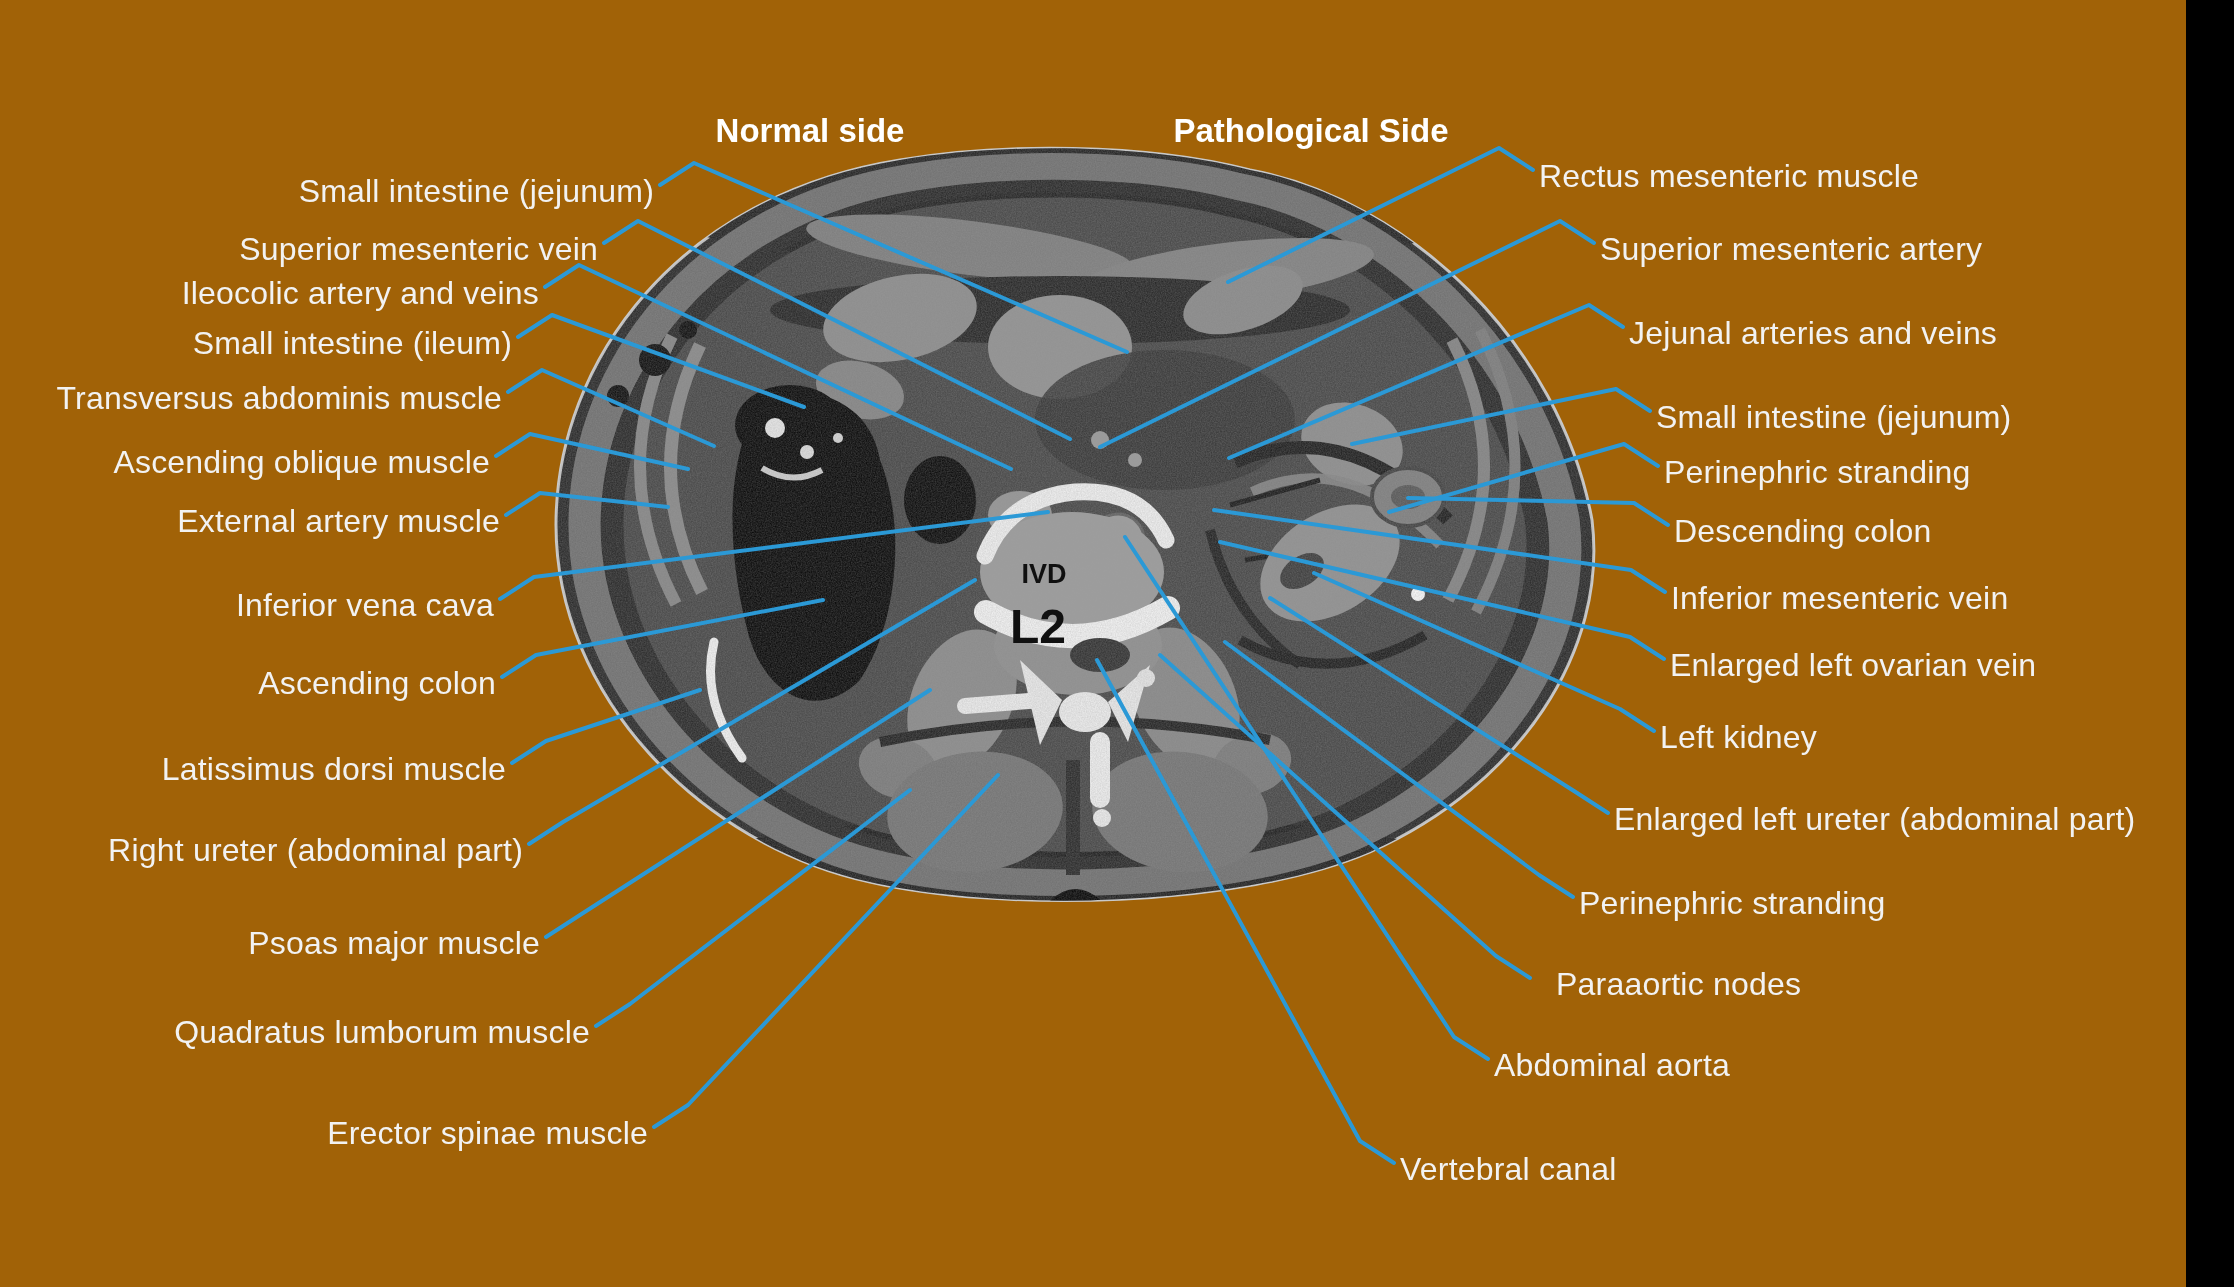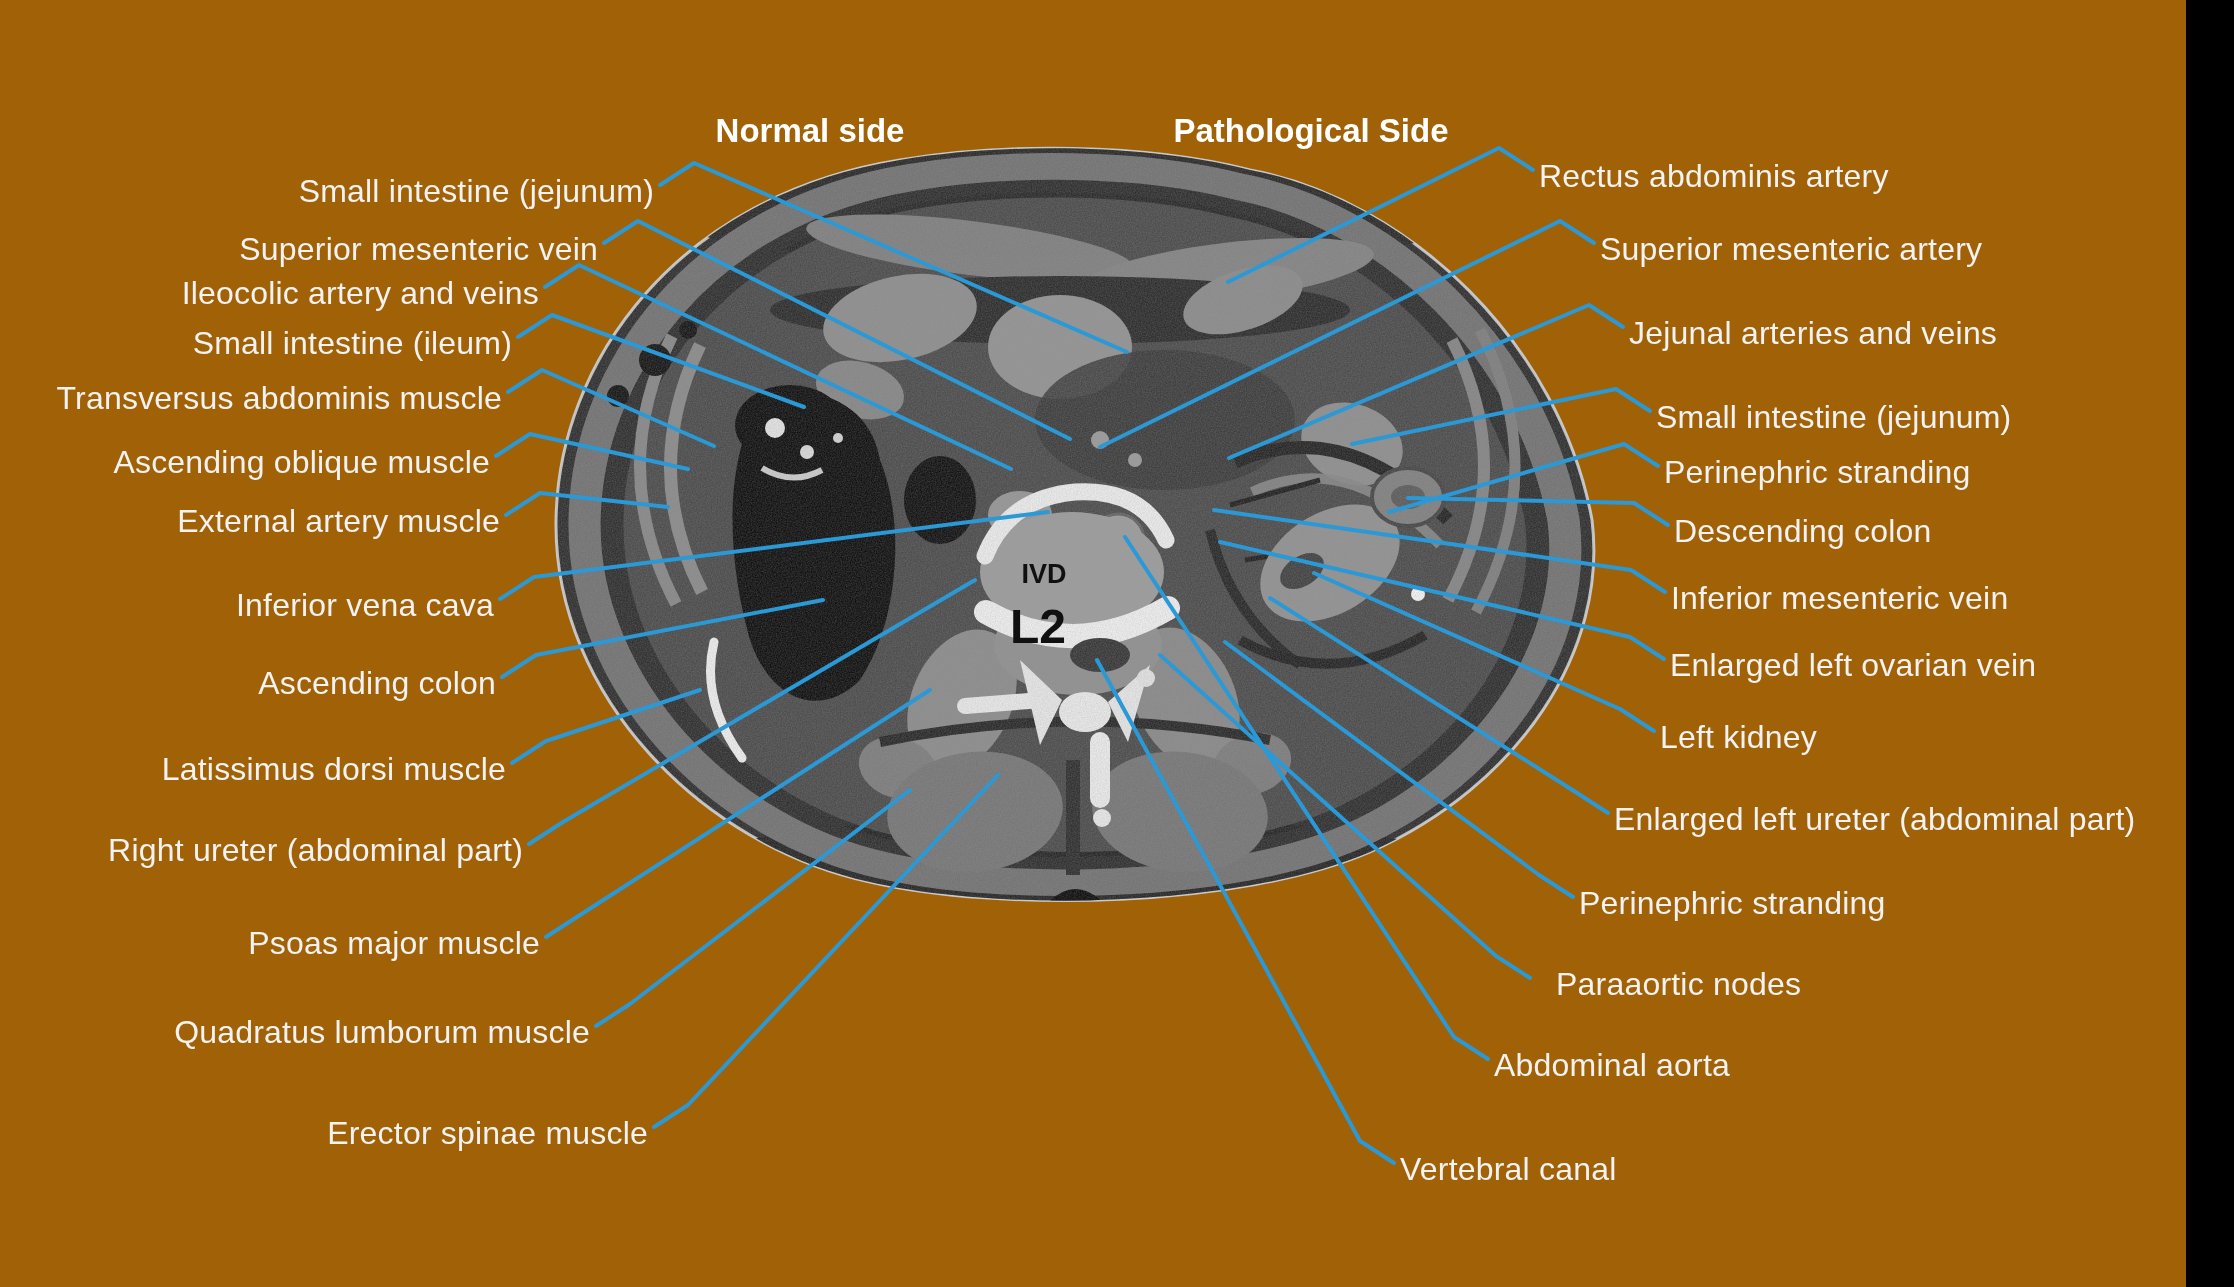--- a/index.html
+++ b/index.html
@@ -164,21 +164,21 @@
       <div class="lbl left" style="left: 502px; top: 400px; color: rgb(242, 242, 242);">Transversus abdominis muscle</div>
       <div class="lbl left" style="left: 490px; top: 464px; color: rgb(242, 242, 242);">Ascending oblique muscle</div>
       <div class="lbl left" style="left: 500px; top: 523px; color: rgb(242, 242, 242);">External artery muscle</div>
       <div class="lbl left" style="left: 494px; top: 607px; color: rgb(242, 242, 242);">Inferior vena cava</div>
       <div class="lbl left" style="left: 496px; top: 685px; color: rgb(242, 242, 242);">Ascending colon</div>
       <div class="lbl left" style="left: 506px; top: 771px; color: rgb(242, 242, 242);">Latissimus dorsi muscle</div>
       <div class="lbl left" style="left: 523px; top: 852px; color: rgb(242, 242, 242);">Right ureter (abdominal part)</div>
       <div class="lbl left" style="left: 540px; top: 945px; color: rgb(242, 242, 242);">Psoas major muscle</div>
       <div class="lbl left" style="left: 590px; top: 1034px; color: rgb(242, 242, 242);">Quadratus lumborum muscle</div>
       <div class="lbl left" style="left: 648px; top: 1135px; color: rgb(242, 242, 242);">Erector spinae muscle</div>
-      <div class="lbl right" style="left: 1539px; top: 178px; color: rgb(242, 242, 242);">Rectus abdominis artery</div>
+      <div class="lbl right" style="left: 1539px; top: 178px; color: rgb(242, 242, 242);">Rectus mesenteric muscle</div>
       <div class="lbl right" style="left: 1600px; top: 251px; color: rgb(242, 242, 242);">Superior mesenteric artery</div>
       <div class="lbl right" style="left: 1629px; top: 335px; color: rgb(242, 242, 242);">Jejunal arteries and veins</div>
       <div class="lbl right" style="left: 1656px; top: 419px; color: rgb(242, 242, 242);">Small intestine (jejunum)</div>
       <div class="lbl right" style="left: 1664px; top: 474px; color: rgb(242, 242, 242);">Perinephric stranding</div>
       <div class="lbl right" style="left: 1674px; top: 533px; color: rgb(242, 242, 242);">Descending colon</div>
       <div class="lbl right" style="left: 1671px; top: 600px; color: rgb(242, 242, 242);">Inferior mesenteric vein</div>
       <div class="lbl right" style="left: 1670px; top: 667px; color: rgb(242, 242, 242);">Enlarged left ovarian vein</div>
       <div class="lbl right" style="left: 1660px; top: 739px; color: rgb(242, 242, 242);">Left kidney</div>
       <div class="lbl right" style="left: 1614px; top: 821px; color: rgb(242, 242, 242);">Enlarged left ureter (abdominal part)</div>
       <div class="lbl right" style="left: 1579px; top: 905px; color: rgb(242, 242, 242);">Perinephric stranding</div>

